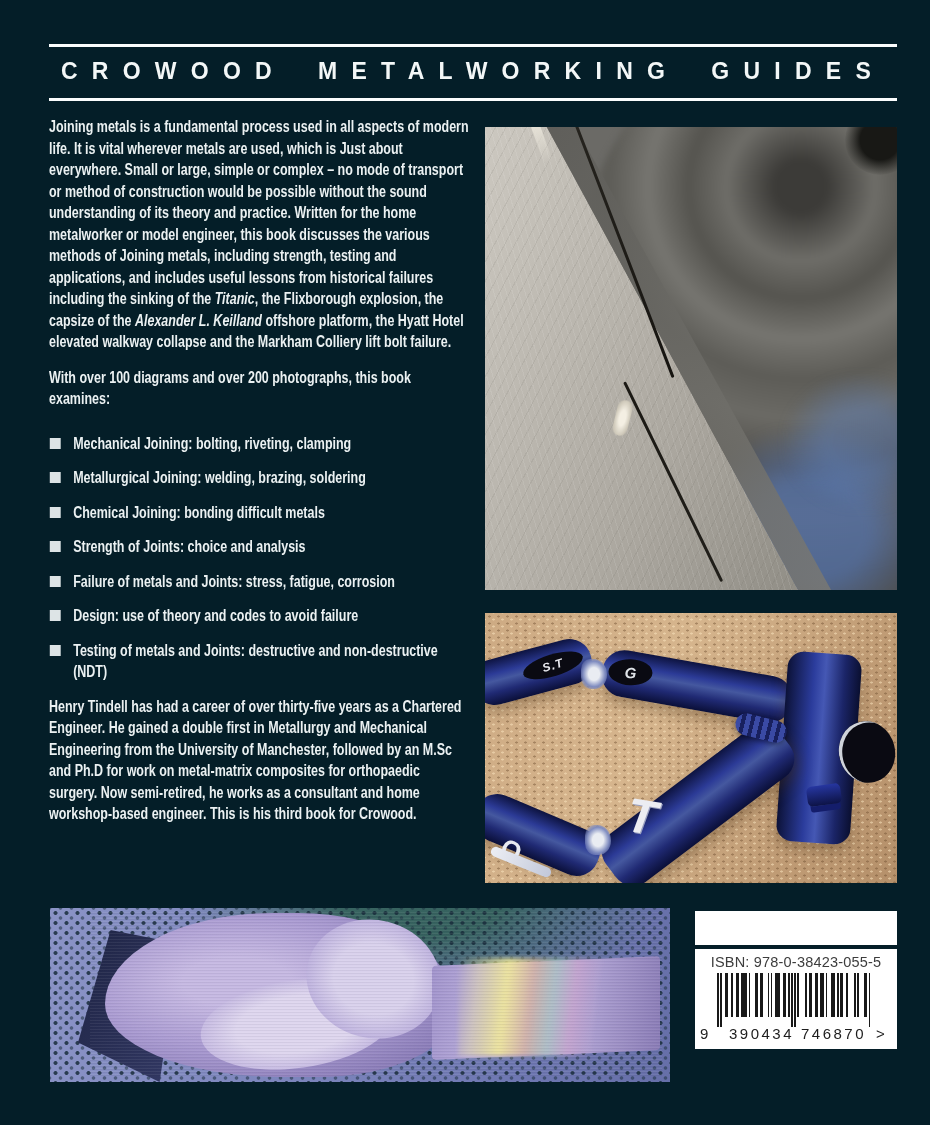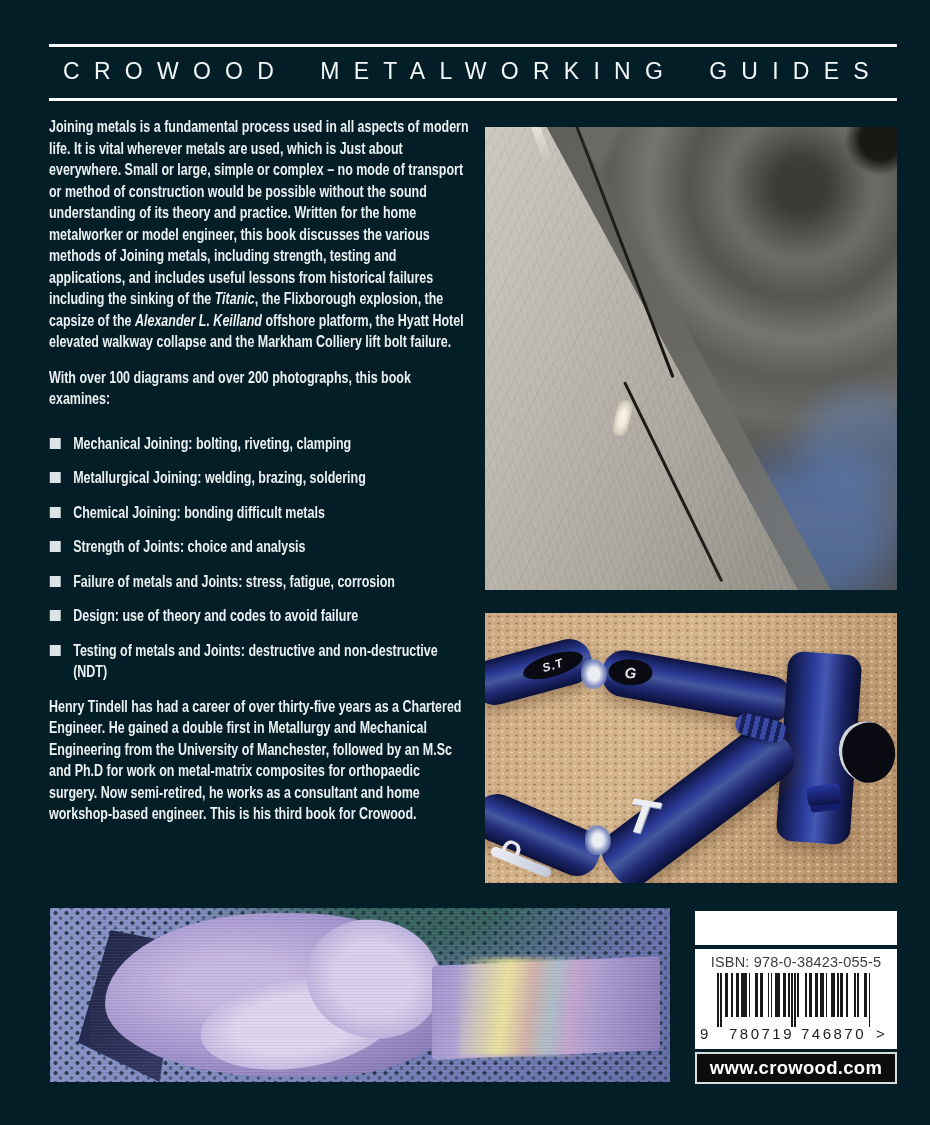--- a/index.html
+++ b/index.html
@@ -4,21 +4,21 @@
 <style>
   * { margin:0; padding:0; box-sizing:border-box; }
   html,body { background:#02141b; }
   .page { position:relative; width:930px; height:1125px; background:#041e28; overflow:hidden;
           font-family:"Liberation Sans", sans-serif; }
 
   
   .rule { position:absolute; left:49px; width:848px; height:3px; background:#fbfdfd; }
   .rule.top { top:44px; } .rule.bottom { top:98px; }
   .series-title { position:absolute; left:49px; top:58px; width:848px; text-align:center;
-          color:#f3f7f7; font-size:23px; font-weight:normal; letter-spacing:.62em; word-spacing:.5em;
+          color:#f3f7f7; font-size:23px; font-weight:bold; letter-spacing:.62em; word-spacing:.5em;
           white-space:nowrap; }
 
   
   .copy { position:absolute; left:49px; top:116px; width:542px; transform:scaleX(.78);
           transform-origin:0 0; color:#ebf1f2; font-size:16px; line-height:21.5px; font-weight:bold; }
   .copy p { margin:0 0 14px; }
   .copy .overview { margin-bottom:23px; }
   .it { font-style:italic; }
   ul.bullets { list-style:none; margin:0; }
   ul.bullets li { position:relative; padding-left:31px; margin-bottom:13px; }
@@ -270,22 +270,19 @@
         <span class="bar" style="width: 1.58px;"></span>
         <span class="gap" style="width: 1.58px;"></span>
         <span class="bar" style="width: 1.58px;"></span>
         <span class="gap" style="width: 4.74px;"></span>
         <span class="bar" style="width: 3.16px;"></span>
         <span class="gap" style="width: 1.58px;"></span>
         <span class="bar tall" style="width: 1.58px;"></span>
       </div>
     <div class="digits">
       <span class="d-prefix">9</span>
-      <span class="d-g1">780719</span>
+      <span class="d-g1">390434</span>
       <span class="d-g2">746870</span>
       <span class="d-arrow">&gt;</span>
     </div>
   </div>
-  <div class="webstrip">
-    <span>www.crowood.com</span>
-  </div>
 
 </div>
 
 </body></html>

